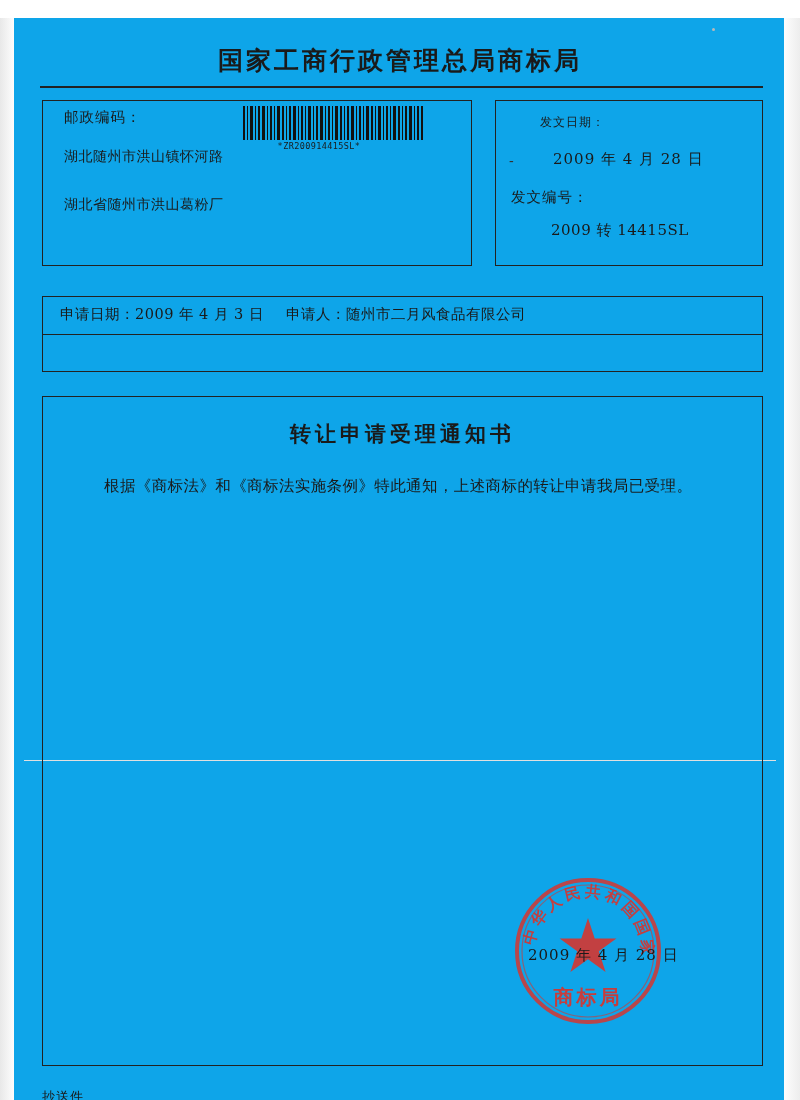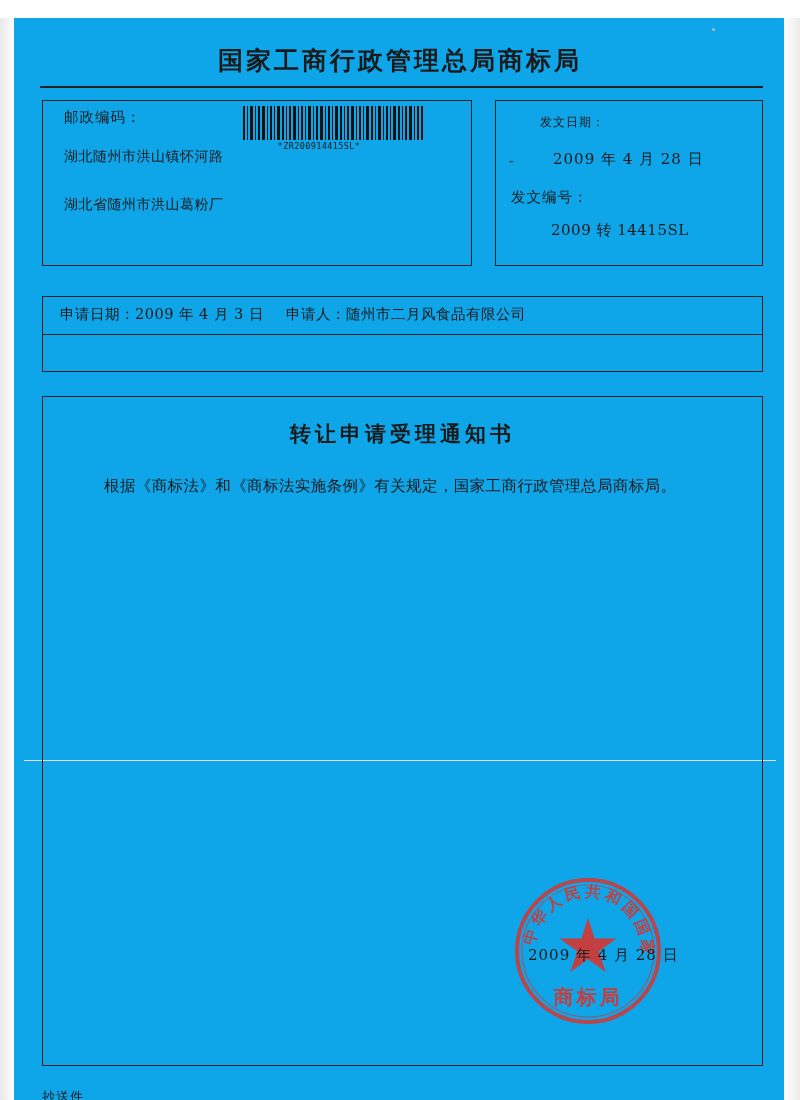--- a/index.html
+++ b/index.html
@@ -331,21 +331,21 @@
   <div class="box" id="applicant-box"></div>
   <div class="applicant-divider"></div>
 
   <div class="app-row1">
     <span>申请日期：</span><span>2009 年 4 月 3 日</span><span class="gap"></span><span>申请人：</span><span>随州市二月风食品有限公司</span>
   </div>
 
 
   <div class="box" id="main-box"></div>
   <div class="notice-title">转让申请受理通知书</div>
-  <div class="body-p1">根据《商标法》和《商标法实施条例》有关规定，国家工商行政管理总局商标局。</div>
+  <div class="body-p1">根据《商标法》和《商标法实施条例》特此通知，上述商标的转让申请我局已受理。</div>
 
   <div class="seal">
     <svg width="150" height="150" viewBox="0 0 150 150">
       <defs>
         <path id="sealArcTop" d="M 21,75 A 54,54 0 1 1 129,75" fill="none"></path>
       </defs>
       <circle cx="75" cy="75" r="71" fill="none" stroke="#d6352f" stroke-width="4" opacity="0.85"></circle>
       <circle cx="75" cy="75" r="66" fill="none" stroke="#d6352f" stroke-width="1.2" opacity="0.6"></circle>
       <text font-family="'DejaVu Serif','Liberation Serif',serif" font-size="15.5" font-weight="bold" fill="#d6352f" letter-spacing="3.6" opacity="0.9">
         <textPath href="#sealArcTop" startOffset="3%">中华人民共和国国家工商行政管理总局</textPath>

